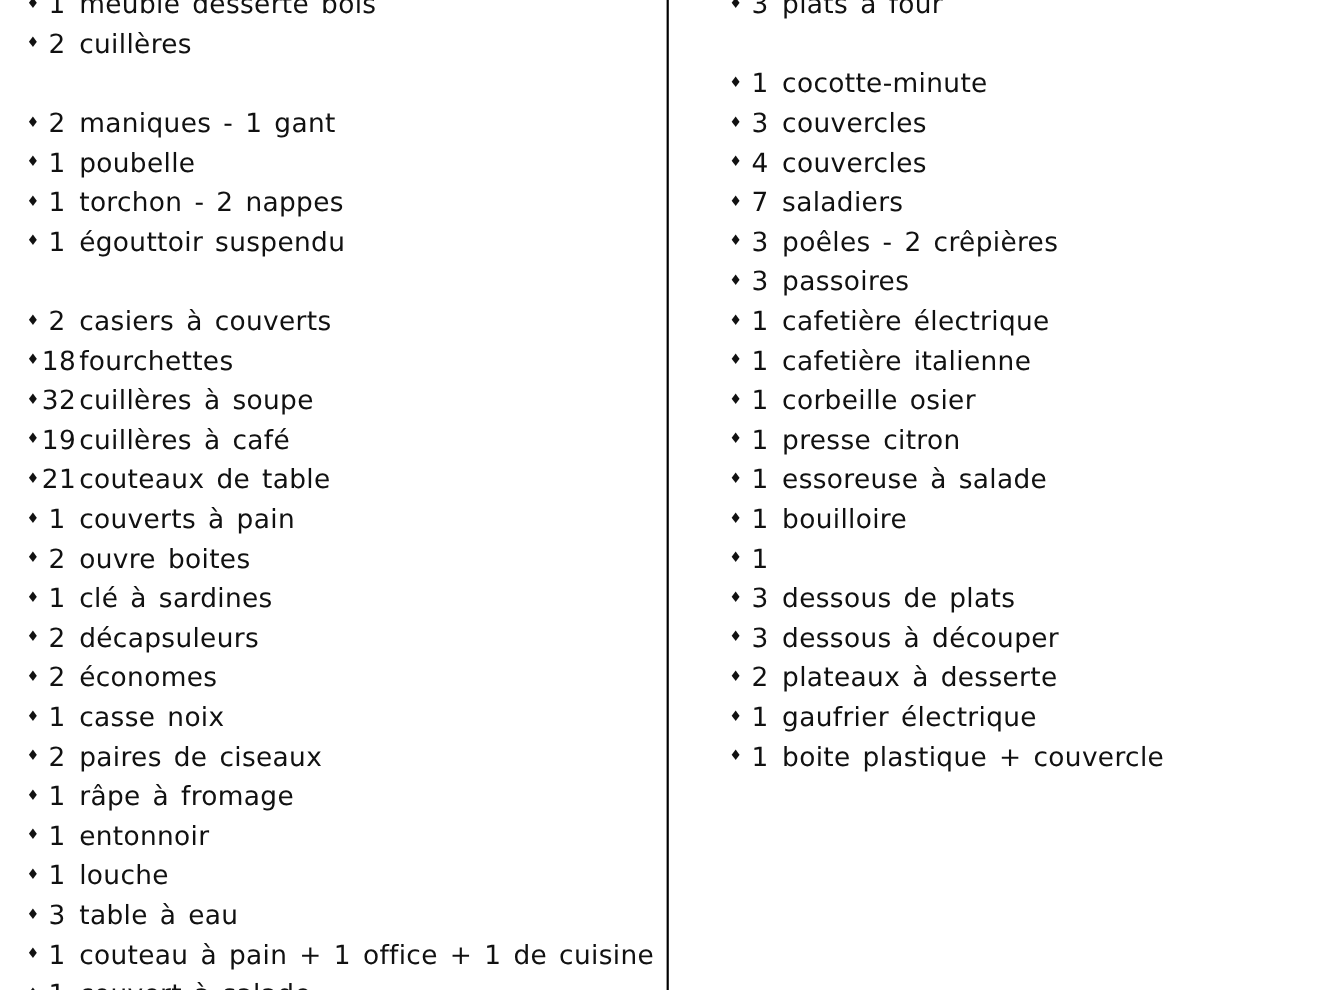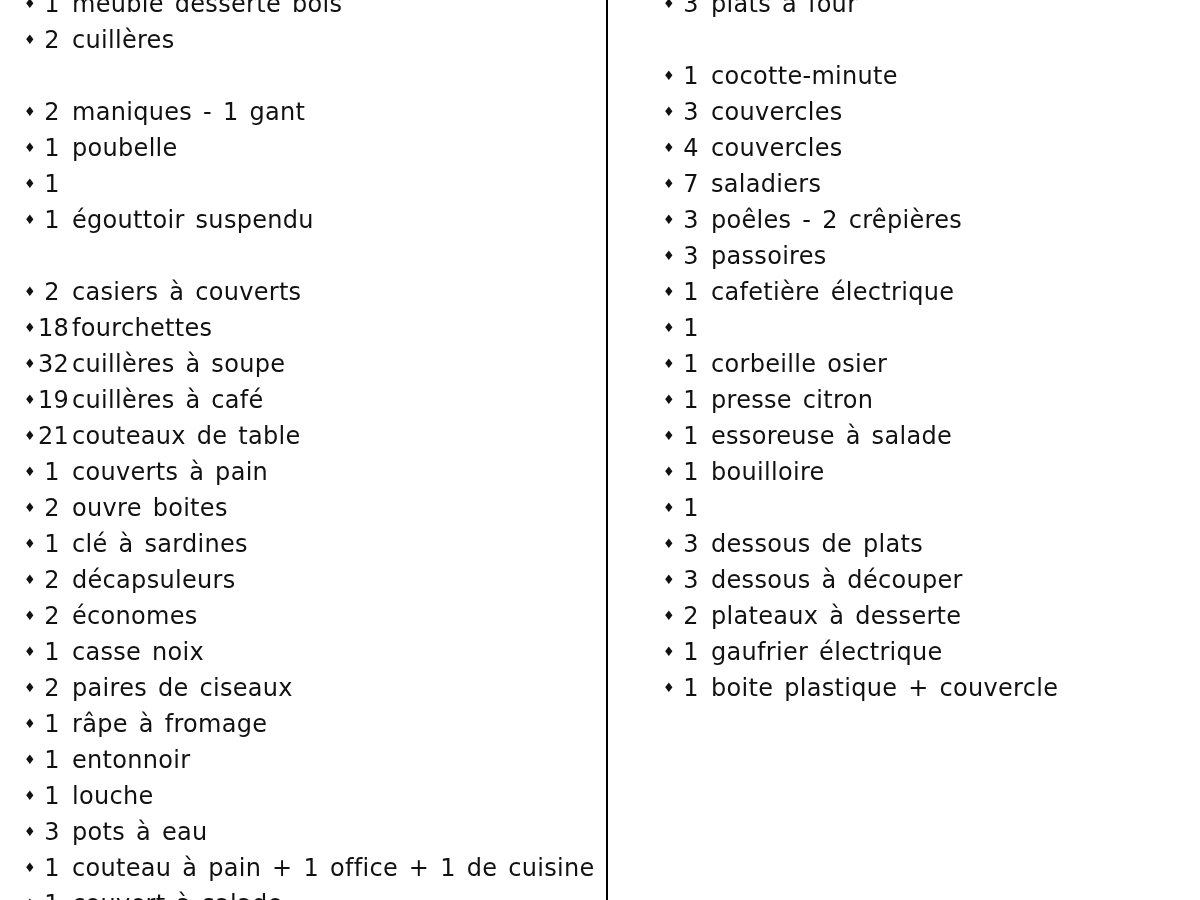--- a/index.html
+++ b/index.html
@@ -77,20 +77,21 @@
         <span class="label">maniques - 1 gant</span>
       </div>
       <div class="row">
         <span class="bullet">♦</span>
         <span class="qty">1</span>
         <span class="label">poubelle</span>
       </div>
       <div class="row">
         <span class="bullet">♦</span>
         <span class="qty">1</span>
+        <span class="label">torchon - 2 nappes</span>
       </div>
       <div class="row">
         <span class="bullet">♦</span>
         <span class="qty">1</span>
         <span class="label">égouttoir suspendu</span>
       </div>
       <div class="row blank"></div>
       <div class="row">
         <span class="bullet">♦</span>
         <span class="qty">2</span>
@@ -162,21 +163,21 @@
         <span class="label">entonnoir</span>
       </div>
       <div class="row">
         <span class="bullet">♦</span>
         <span class="qty">1</span>
         <span class="label">louche</span>
       </div>
       <div class="row">
         <span class="bullet">♦</span>
         <span class="qty">3</span>
-        <span class="label">pots à eau</span>
+        <span class="label">table à eau</span>
       </div>
       <div class="row">
         <span class="bullet">♦</span>
         <span class="qty">1</span>
         <span class="label">couteau à pain + 1 office + 1 de cuisine</span>
       </div>
       <div class="row">
         <span class="bullet">♦</span>
         <span class="qty">1</span>
         <span class="label">couvert à salade</span>
@@ -221,20 +222,21 @@
         <span class="label">passoires</span>
       </div>
       <div class="row">
         <span class="bullet">♦</span>
         <span class="qty">1</span>
         <span class="label">cafetière électrique</span>
       </div>
       <div class="row">
         <span class="bullet">♦</span>
         <span class="qty">1</span>
+        <span class="label">cafetière italienne</span>
       </div>
       <div class="row">
         <span class="bullet">♦</span>
         <span class="qty">1</span>
         <span class="label">corbeille osier</span>
       </div>
       <div class="row">
         <span class="bullet">♦</span>
         <span class="qty">1</span>
         <span class="label">presse citron</span>

